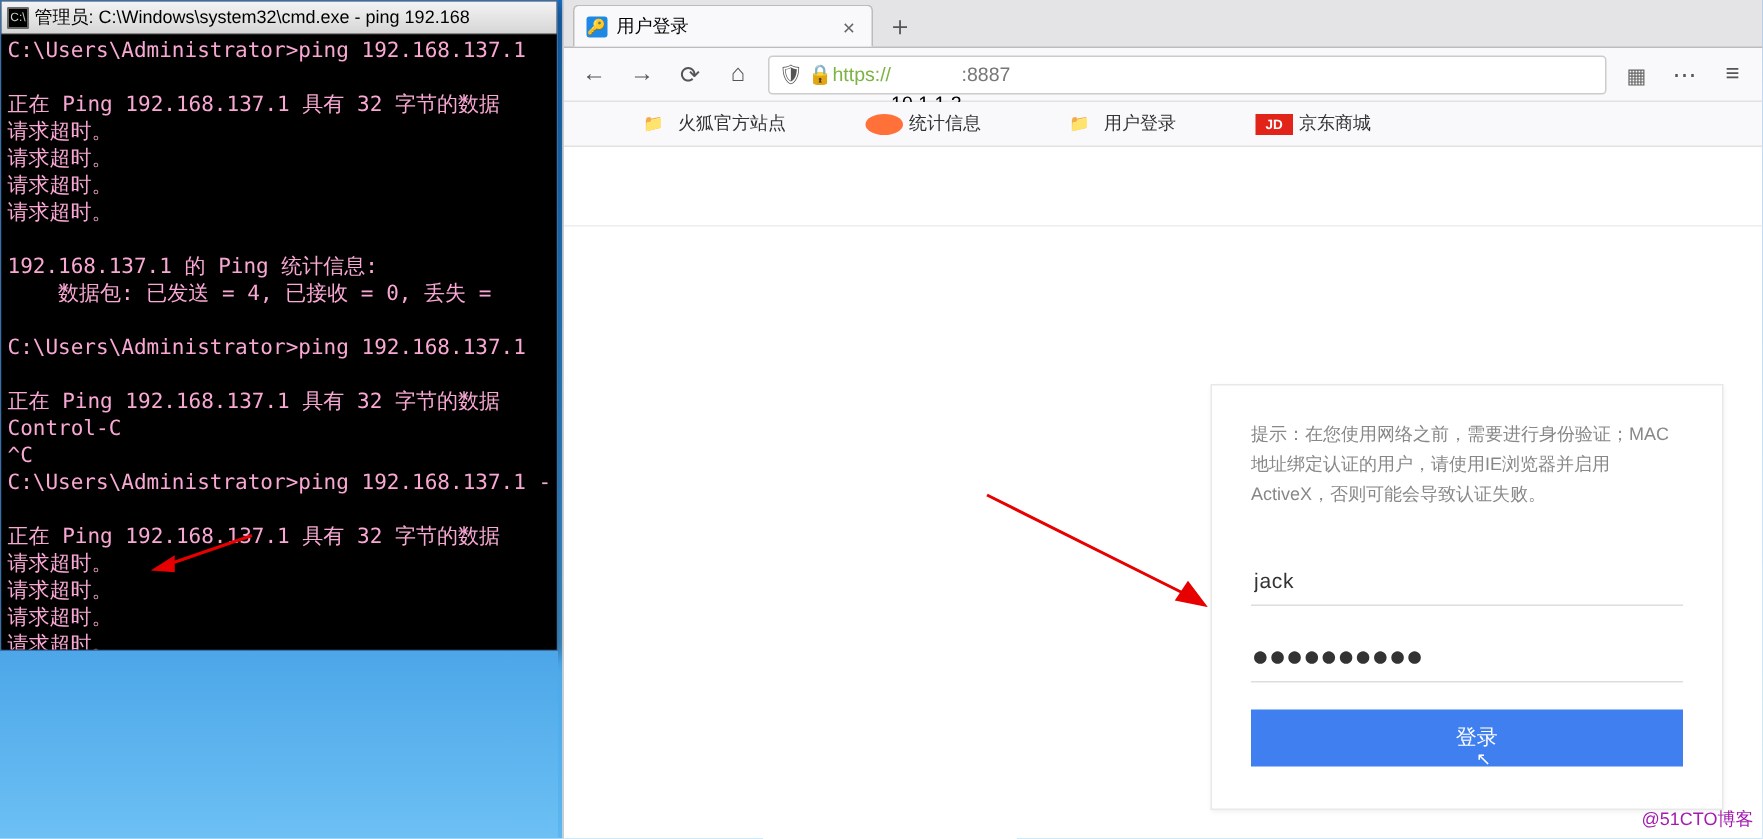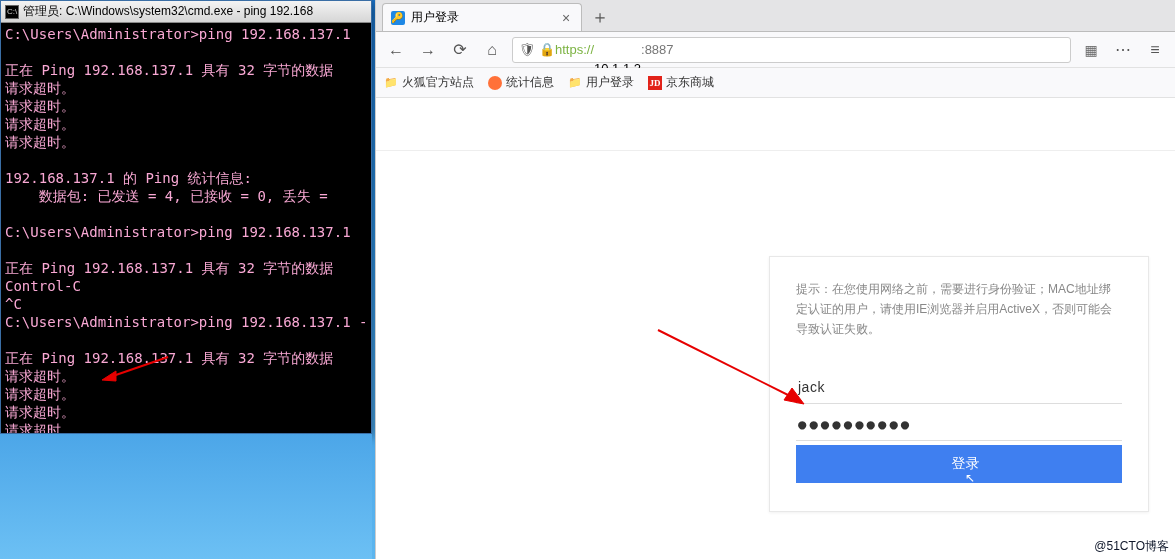--- a/index.html
+++ b/index.html
@@ -26,41 +26,41 @@
   .addr-box { flex: 1; height: 26px; border: 1px solid #ccc; border-radius: 3px; display: flex; align-items: center; padding: 0 6px; font-size: 13px; background:#fff;}
   .addr-box .lock { width:14px; color:#2ecc71; margin-right:2px;}
   .addr-box .shield { width:14px; color:#555; margin-right:6px;}
   .addr-box .proto { color: #7cb342; }
   .addr-box .host { color: #000; margin-top: 38px; }
   .addr-box .port { color: #777; }
   .qr-btn { width:24px; text-align:center; color:#666; font-size:14px;}
   .menu-btn { width:24px; text-align:center; color:#555; font-size:16px;}
 
   .bookmark-bar { height: 30px; background: #f9f9fb; border-bottom: 1px solid #e2e2e2; display: flex; align-items: center; padding: 0 8px; gap: 14px; font-size: 12px; color: #333; }
-  .bm-item { display: flex; align-items: center; gap: 4px; cursor:pointer;font-family:Liberation Serif, serif;}
-  .bm-item .bm-icon { width: 14px; height: 14px; display:inline-flex; align-items:center; justify-content:center; font-size:11px;}
+  .bm-item { display: flex; align-items: center; gap: 4px; cursor:pointer;}
+  .bm-item .bm-icon { width: 25px; height: 14px; display:inline-flex; align-items:center; justify-content:center; font-size:11px;margin-left:39px;}
   .bm-icon.folder::before { content:"📁"; }
   .bm-icon.ff { background:#ff7139; border-radius:50%; }
   .bm-icon.jd { background:#e2231a; color:#fff; font-weight:bold; font-size:9px; }
 
   .content { flex:1; background: #fff; position: relative; }
   .separator { position:absolute; left:0; right:0; top:52px; border-top:1px solid #eee;}
 
-  .login-card { position: absolute; right: 26px; top: 158px; width: 380px; background: #fff; border: 1px solid #e8e8e8; box-shadow: 0 1px 3px rgba(0,0,0,.06); padding: 22px 26px 28px; }
+  .login-card { position: absolute; right: 26px; top: 158px; width: 342px; background: #fff; border: 1px solid #e8e8e8; box-shadow: 0 1px 3px rgba(0,0,0,.06); padding: 22px 26px 28px; }
   .login-hint { font-size: 12px; line-height: 20px; color: #888; margin-bottom: 32px; }
-  .login-input { width: 100%; border: none; border-bottom: 1px solid #ddd; padding: 8px 2px; font-size: 14px; outline: none; margin-bottom: 4px; font-family: inherit; color:#333; letter-spacing: .5px;}
+  .login-input { width: 100%; border: none; border-bottom: 1px solid #ddd; padding: 8px 2px; font-size: 14px; outline: none; margin-bottom: 18px; font-family: inherit; color:#333; letter-spacing: .5px;}
   .login-input.pwd { letter-spacing: 3px; font-family: monospace;}
   .login-btn { width: 100%; height: 38px; background: #3f7ff0; color: #fff; border: none; font-size: 14px; cursor: pointer; display:flex; align-items:center; justify-content:center; position:relative;padding-left:13px;}
   .login-btn .cursor{ position:absolute; bottom:-2px; left:50%; margin-left:6px; font-size:12px; color:#fff;}
 
   
   .arrow { position: absolute; pointer-events: none; }
   .arrow svg line, .arrow svg polygon { stroke:#e60000; fill:#e60000; }
 
-  .watermark { position:absolute; right:6px; bottom:4px; font-size:12px; color:#0f172a; }
+  .watermark { position:absolute; right:6px; bottom:4px; font-size:12px; color:#a21caf; }
 
   
   .ground { position:absolute; left:0; top:434px; width:372px; bottom:0; background: linear-gradient(180deg,#4ca6e8,#6cc0f4);}
 </style>
 </head>
 <body>
 
 <div class="cmd-window">
   <div class="cmd-titlebar">
     <span class="cmd-icon">C:\</span>

